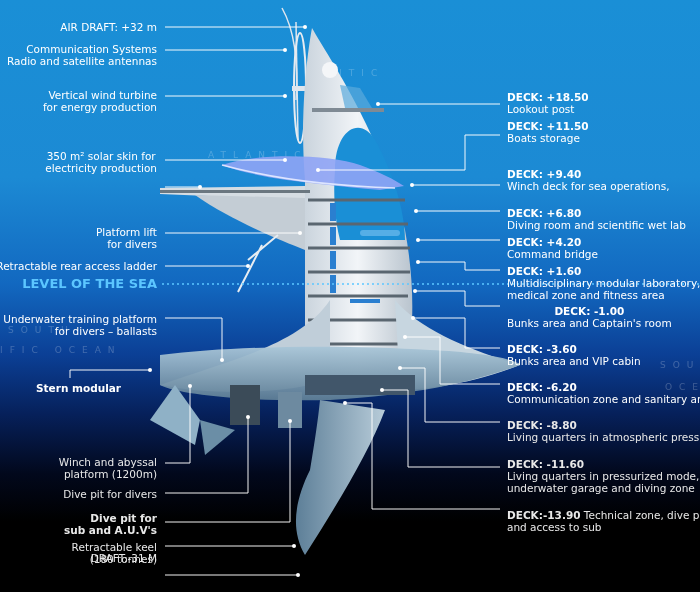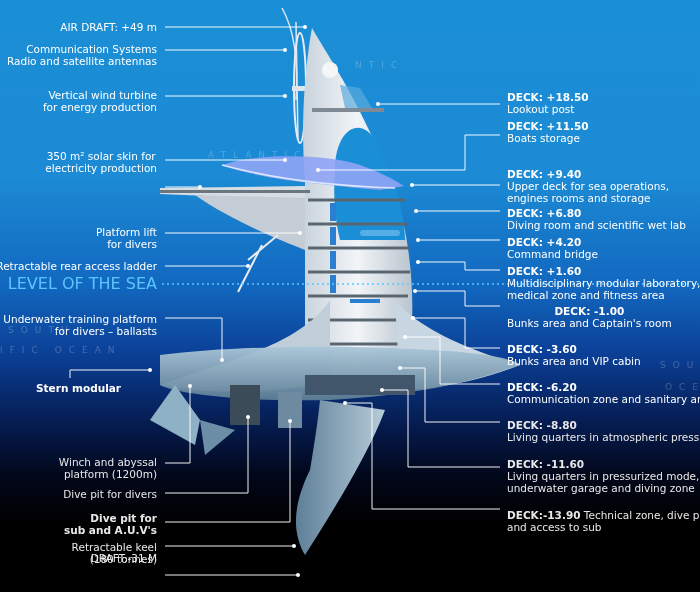--- a/index.html
+++ b/index.html
@@ -4,30 +4,30 @@
 <style>
   html,body{margin:0;padding:0;}
   body{width:700px;height:592px;overflow:hidden;font-family:"DejaVu Sans","Liberation Sans",sans-serif;}
   #stage{position:relative;width:700px;height:592px;overflow:hidden;
     background:linear-gradient(180deg,#1a8fd6 0%,#1c8ad4 30%,#1268c0 48%,#0b3f95 60%,#06205a 70%,#02081c 80%,#000000 88%);}
   .maplabel{position:absolute;color:rgba(255,255,255,0.22);font-size:9px;letter-spacing:7px;}
   .lbl{position:absolute;color:#fff;font-size:10.5px;line-height:12px;white-space:nowrap;}
   .lbl.l{text-align:right;}
   .lbl .title{font-weight:bold;}
   .lbl.dark{color:#e8e8e8;}
-  .sea{color:#5cc6ff;font-weight:normal;font-size:16px;}
+  .sea{color:#5cc6ff;font-weight:bold;font-size:13px;}
   svg{position:absolute;left:0;top:0;}
 </style>
 </head>
 <body>
 
 <div id="stage">
 
   <div class="maplabel" style="left:208px;top:150px;">ATLANTIC</div>
-  <div class="maplabel" style="left:335px;top:60px;margin-left:20px;">NTIC</div>
+  <div class="maplabel" style="left:335px;top:68px;">NTIC</div>
   <div class="maplabel" style="left:8px;top:325px;">SOUTH</div>
   <div class="maplabel" style="left:0px;top:345px;">IFIC OCEAN</div>
   <div class="maplabel" style="left:660px;top:360px;">SOUTH</div>
   <div class="maplabel" style="left:665px;top:382px;">OCE</div>
 
   <svg width="700" height="592">
     <defs>
       <linearGradient id="hullG" x1="0" y1="0" x2="1" y2="0">
         <stop offset="0" stop-color="#c9d3dc"></stop>
         <stop offset="0.5" stop-color="#f2f5f8"></stop>
@@ -156,21 +156,21 @@
         <circle cx="382" cy="390" r="2"></circle>
         <circle cx="345" cy="403" r="2"></circle>
     </g>
 
     <line x1="162" y1="284" x2="700" y2="284" stroke="#5cc6ff" stroke-width="1.5" stroke-dasharray="2,3"></line>
   </svg>
 
   <div class="lbl l sea" style="right:543px;top:278px;">LEVEL OF THE SEA</div>
 
   <div class="lbl l" style="right:543px;top:21px;">
-      <div>AIR DRAFT: +49 m</div>
+      <div>AIR DRAFT: +32 m</div>
     </div>
   <div class="lbl l" style="right:543px;top:43px;">
       <div>Communication Systems</div>
       <div>Radio and satellite antennas</div>
     </div>
   <div class="lbl l" style="right:543px;top:89px;">
       <div>Vertical wind turbine</div>
       <div>for energy production</div>
     </div>
   <div class="lbl l" style="right:543px;top:150px;text-align:center;">
@@ -213,22 +213,21 @@
   <div class="lbl" style="left:507px;top:91px;">
       <div class="title">DECK: +18.50</div>
       <div>Lookout post</div>
     </div>
   <div class="lbl" style="left:507px;top:120px;">
       <div class="title">DECK: +11.50</div>
       <div>Boats storage</div>
     </div>
   <div class="lbl" style="left:507px;top:168px;">
       <div class="title">DECK: +9.40</div>
-      <div>Upper deck for sea operations,</div>
-      <div>engines rooms and storage</div>
+      <div>Winch deck for sea operations,</div>
     </div>
   <div class="lbl" style="left:507px;top:207px;">
       <div class="title">DECK: +6.80</div>
       <div>Diving room and scientific wet lab</div>
     </div>
   <div class="lbl" style="left:507px;top:236px;">
       <div class="title">DECK: +4.20</div>
       <div>Command bridge</div>
     </div>
   <div class="lbl" style="left:507px;top:265px;">

